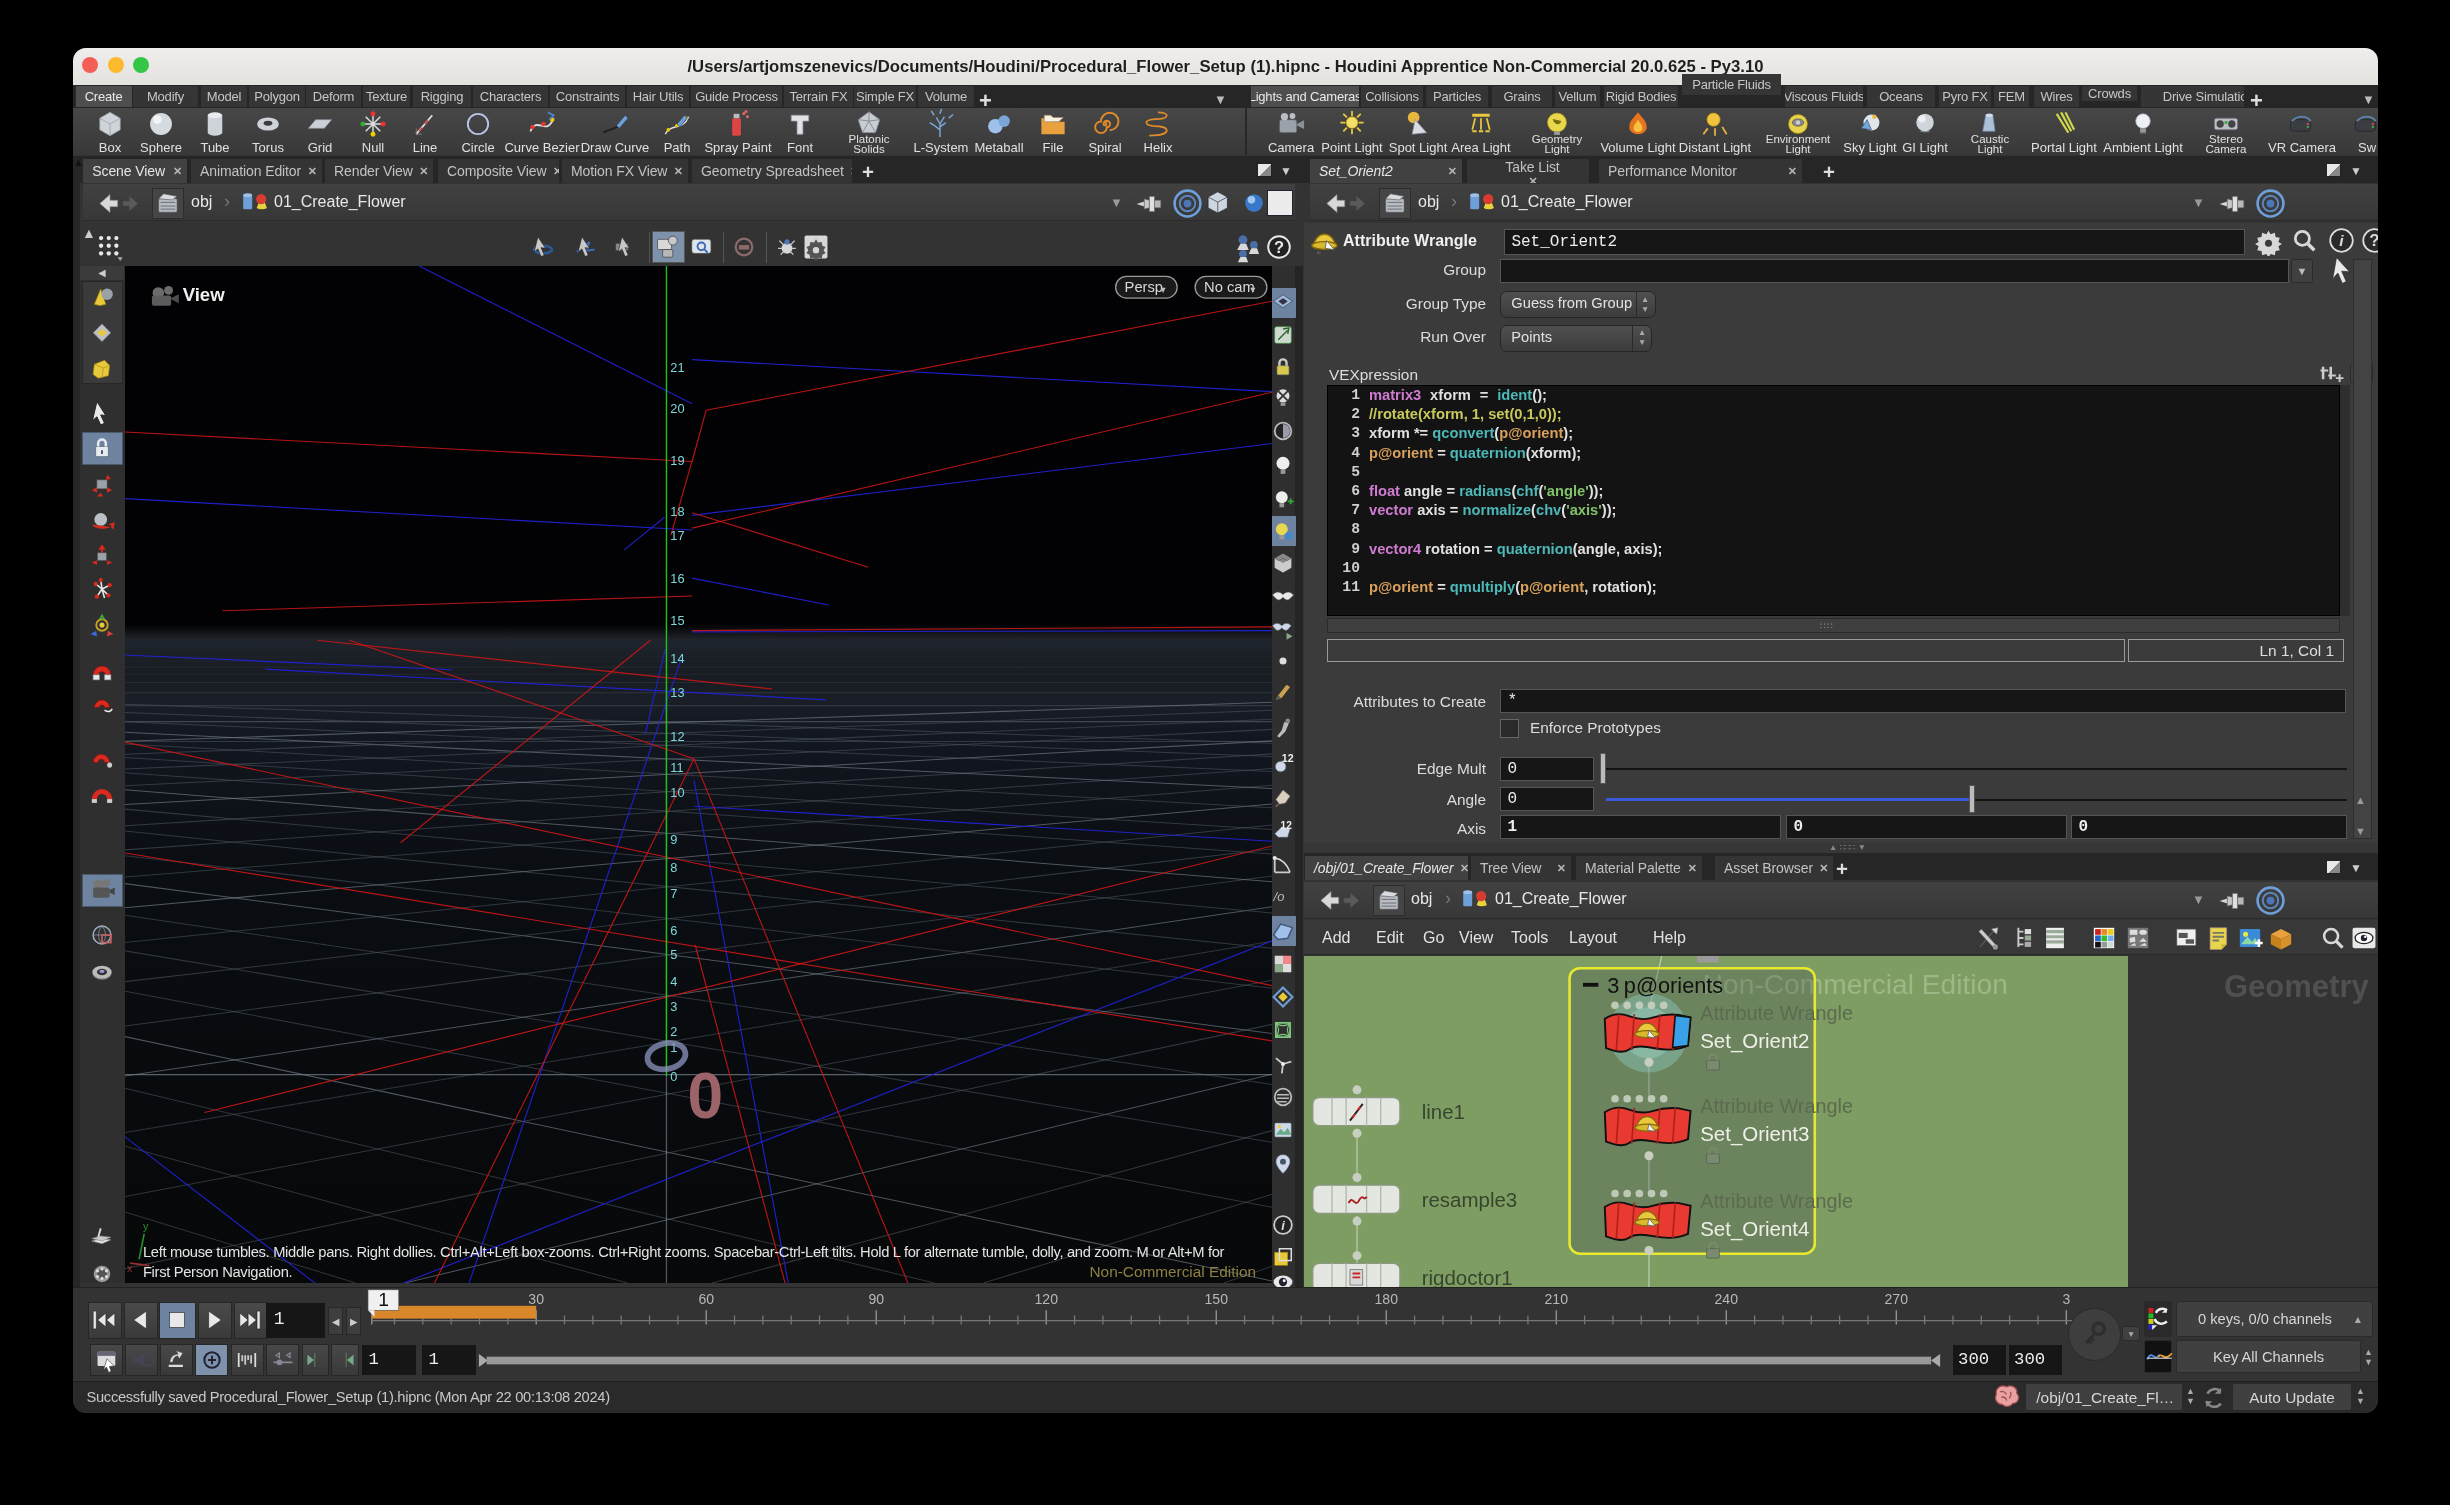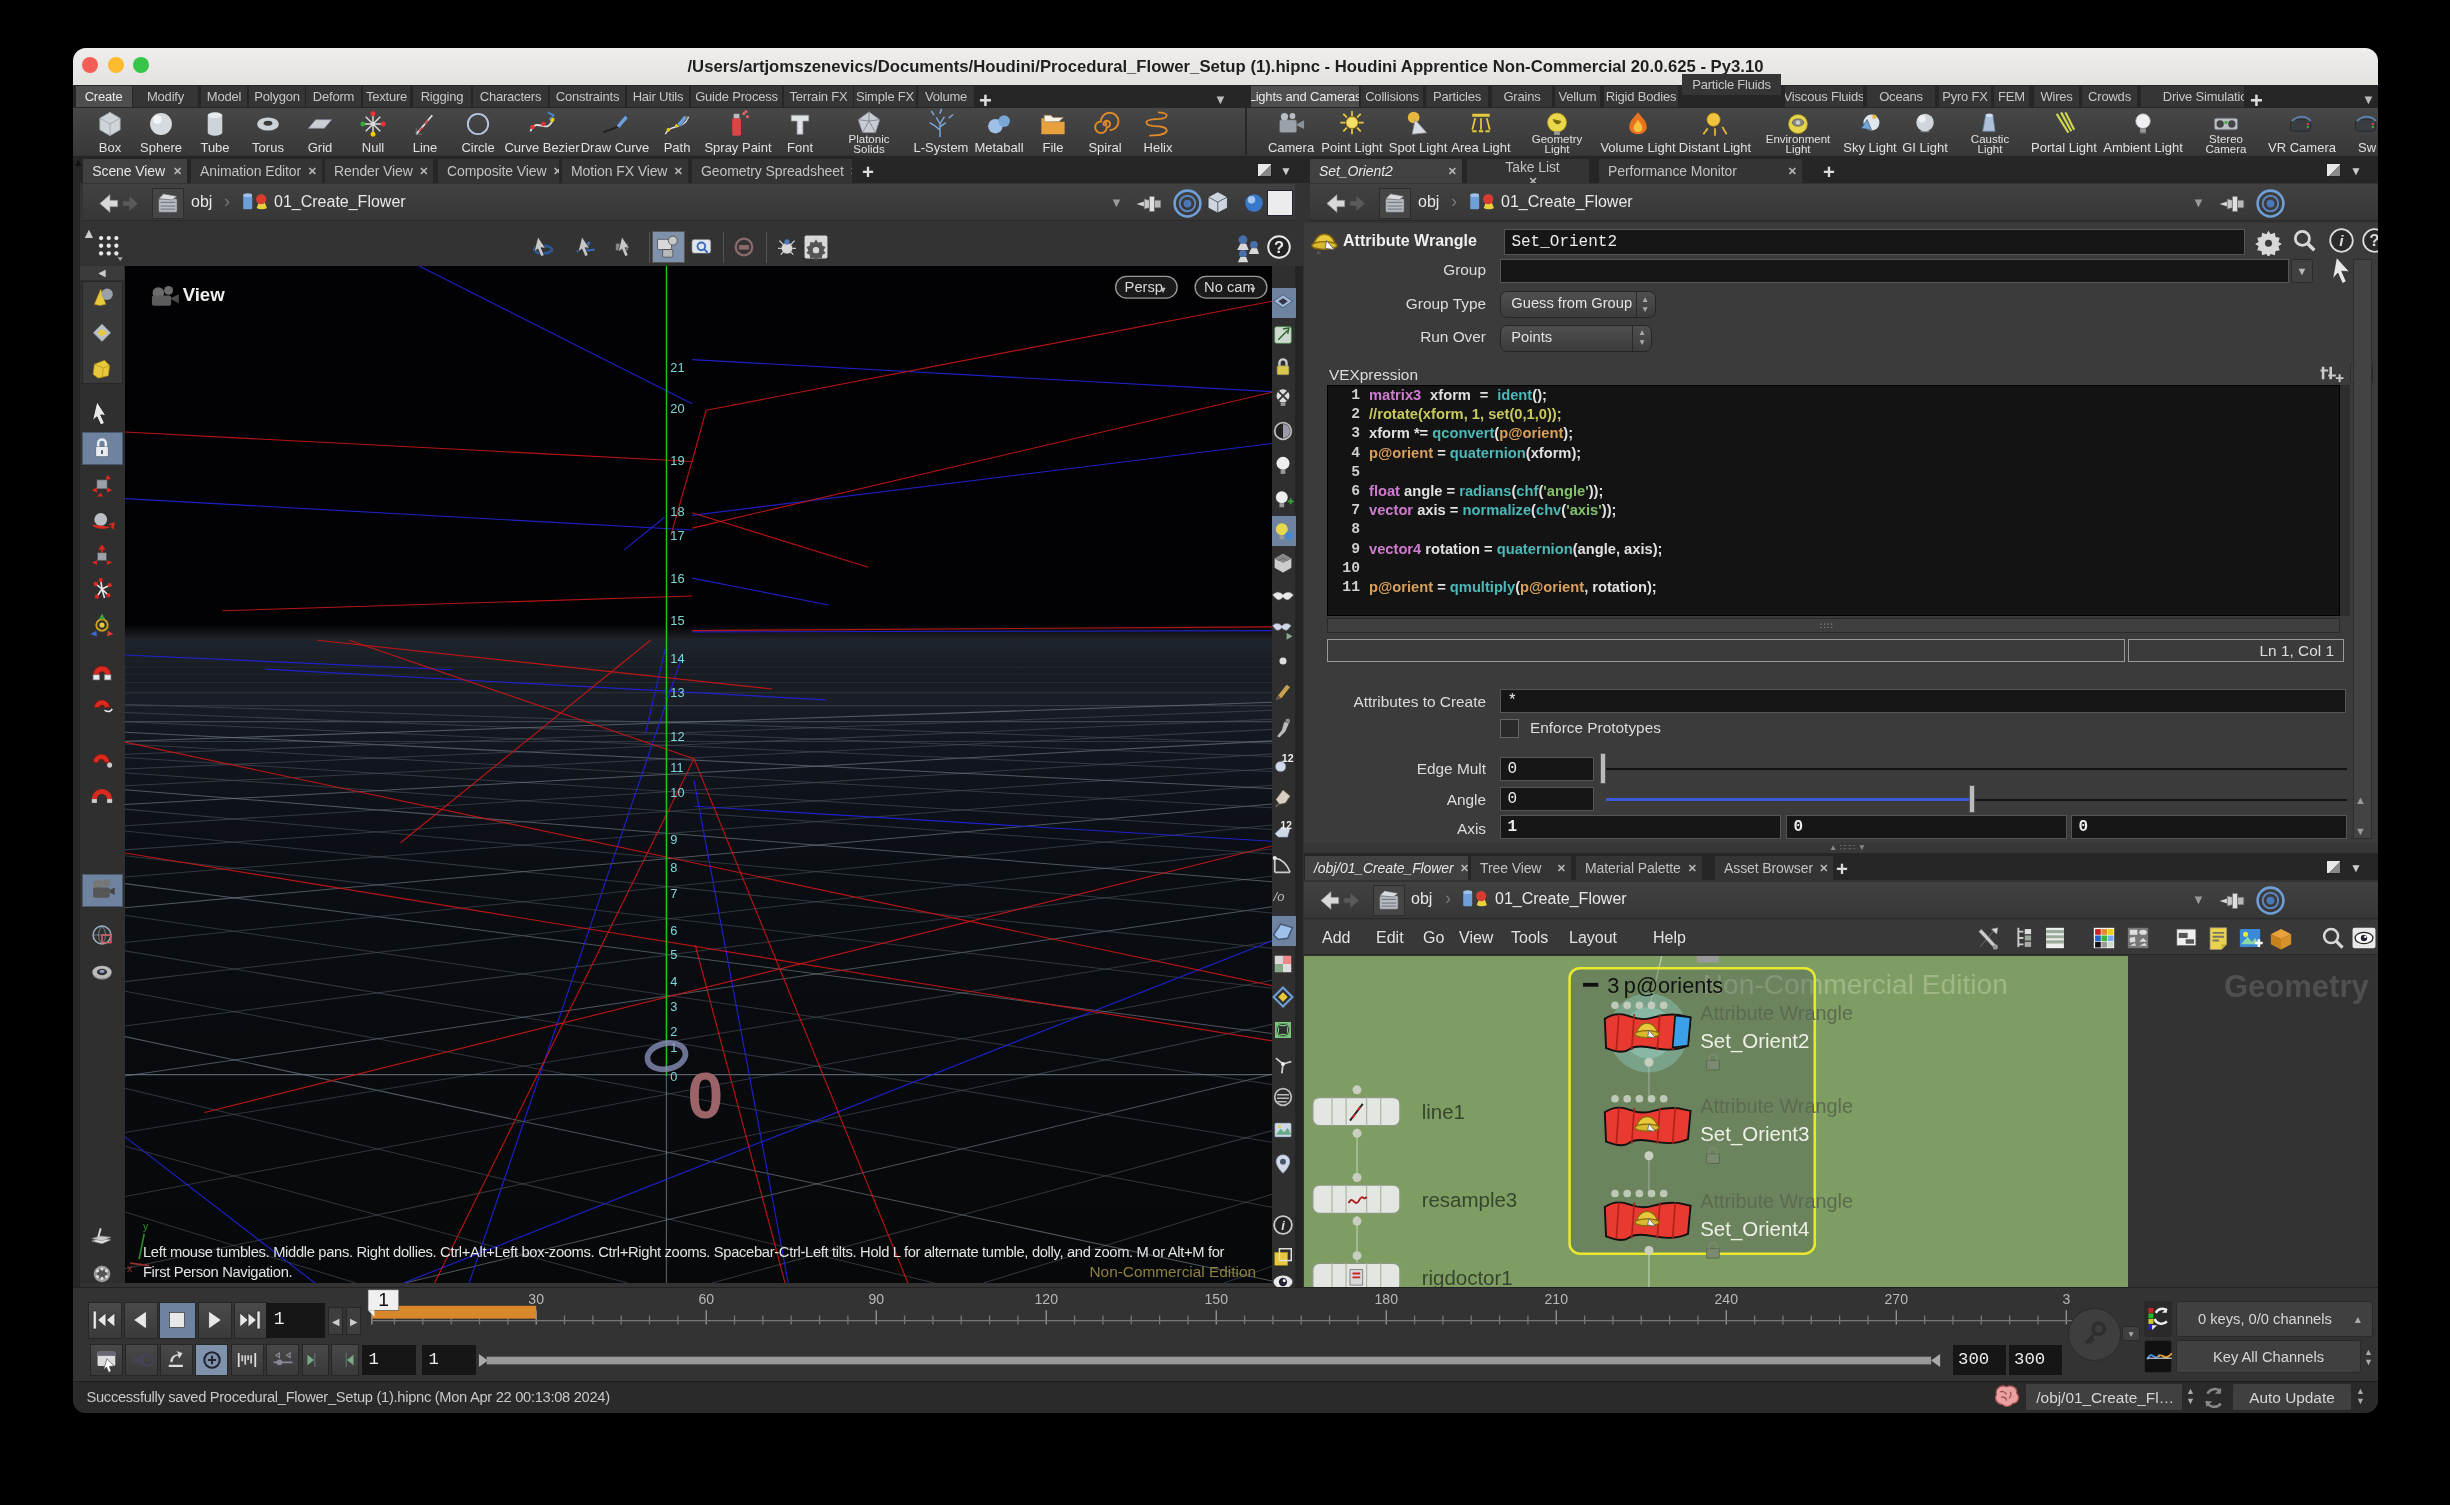--- a/index.html
+++ b/index.html
@@ -48,21 +48,21 @@
 <div class="tab" style="left:1353px;top:38px;height:21px;width:62px;">Particles</div>
 <div class="tab" style="left:1419px;top:38px;height:21px;width:60px;">Grains</div>
 <div class="tab" style="left:1482px;top:38px;height:21px;width:45px;">Vellum</div>
 <div class="tab" style="left:1531px;top:38px;height:21px;width:74px;">Rigid Bodies</div>
 <div class="tab" style="left:1609px;top:26px;height:21px;width:99px;">Particle Fluids</div>
 <div class="tab" style="left:1712px;top:38px;height:21px;width:78px;">Viscous Fluids</div>
 <div class="tab" style="left:1794px;top:38px;height:21px;width:68px;">Oceans</div>
 <div class="tab" style="left:1866px;top:38px;height:21px;width:52px;">Pyro FX</div>
 <div class="tab" style="left:1921px;top:38px;height:21px;width:35px;">FEM</div>
 <div class="tab" style="left:1961px;top:38px;height:21px;width:45px;">Wires</div>
-<div class="tab" style="left:2009px;top:38px;height:21px;width:55px;">Crowds</div>
+<div class="tab" style="left:2009px;top:38px;height:15px;width:55px;">Crowds</div>
 <div class="tab" style="left:2068px;top:38px;height:21px;width:103px;padding-left:32px;">Drive Simulation</div>
 <div class="abs" style="left:906px;top:40px;color:#ddd;font-size:22px;font-weight:bold;">+</div>
 <div class="abs" style="left:2177px;top:40px;color:#ddd;font-size:22px;font-weight:bold;">+</div>
 <div class="abs" style="left:1141px;top:44px;color:#bbb;font-size:13px;">▼</div>
 <div class="abs" style="left:2289px;top:44px;color:#bbb;font-size:13px;">▼</div>
 <div class="abs" style="left:0;top:60px;width:2305px;height:47px;background:linear-gradient(#474747,#383838);"></div>
 <div class="abs" style="left:1172px;top:60px;width:1.9px;height:47px;background:#272727;"></div>
 <div class="abs" style="left:21px;top:60px;"><svg width="32" height="32" viewBox="0 0 44 44">
         <path d="M8 14 22 6l14 8v16l-14 8-14-8z" fill="#cfd4d8" stroke="#9aa"></path>
         <path d="M8 14l14 8 14-8M22 22v16" stroke="#99a" fill="none"></path>

